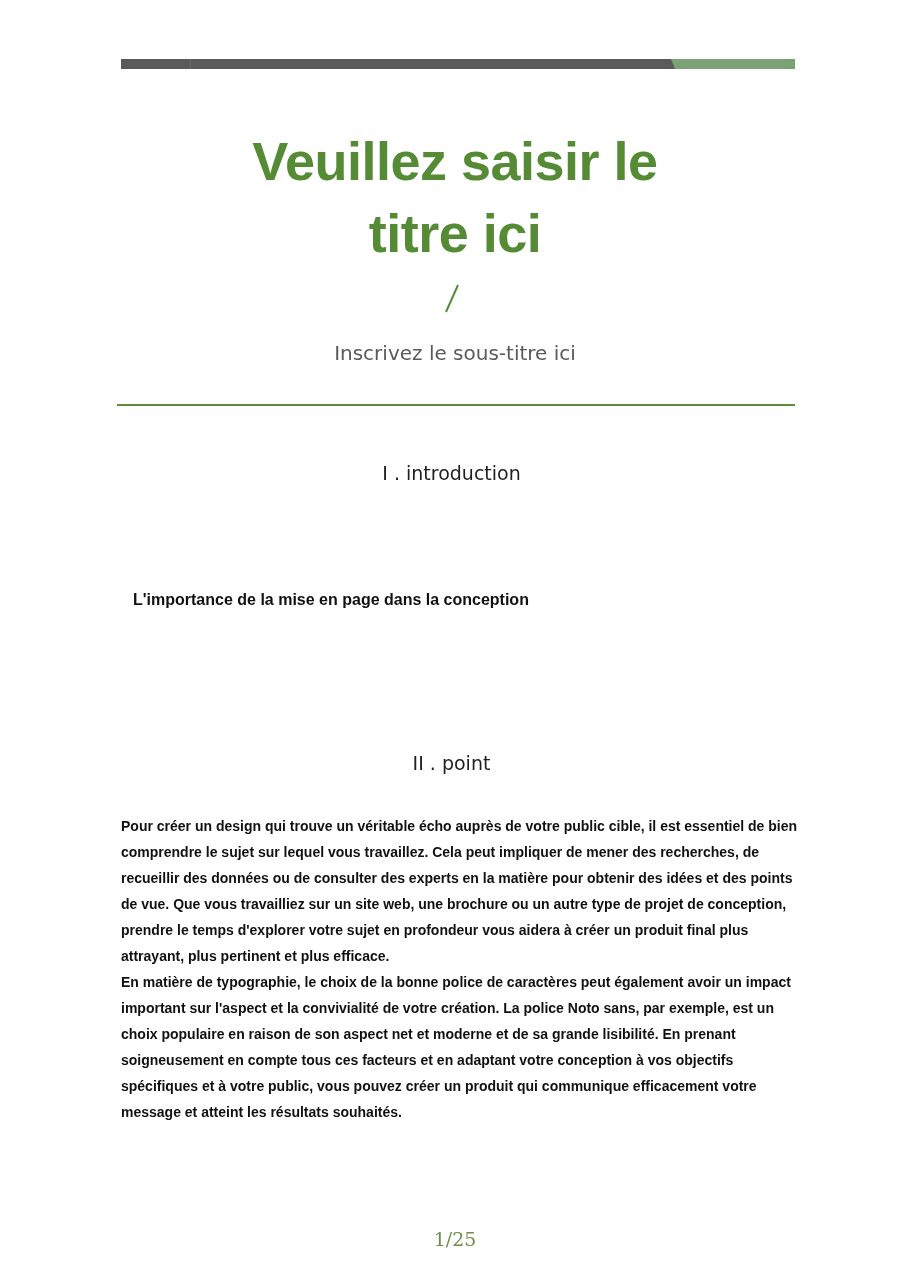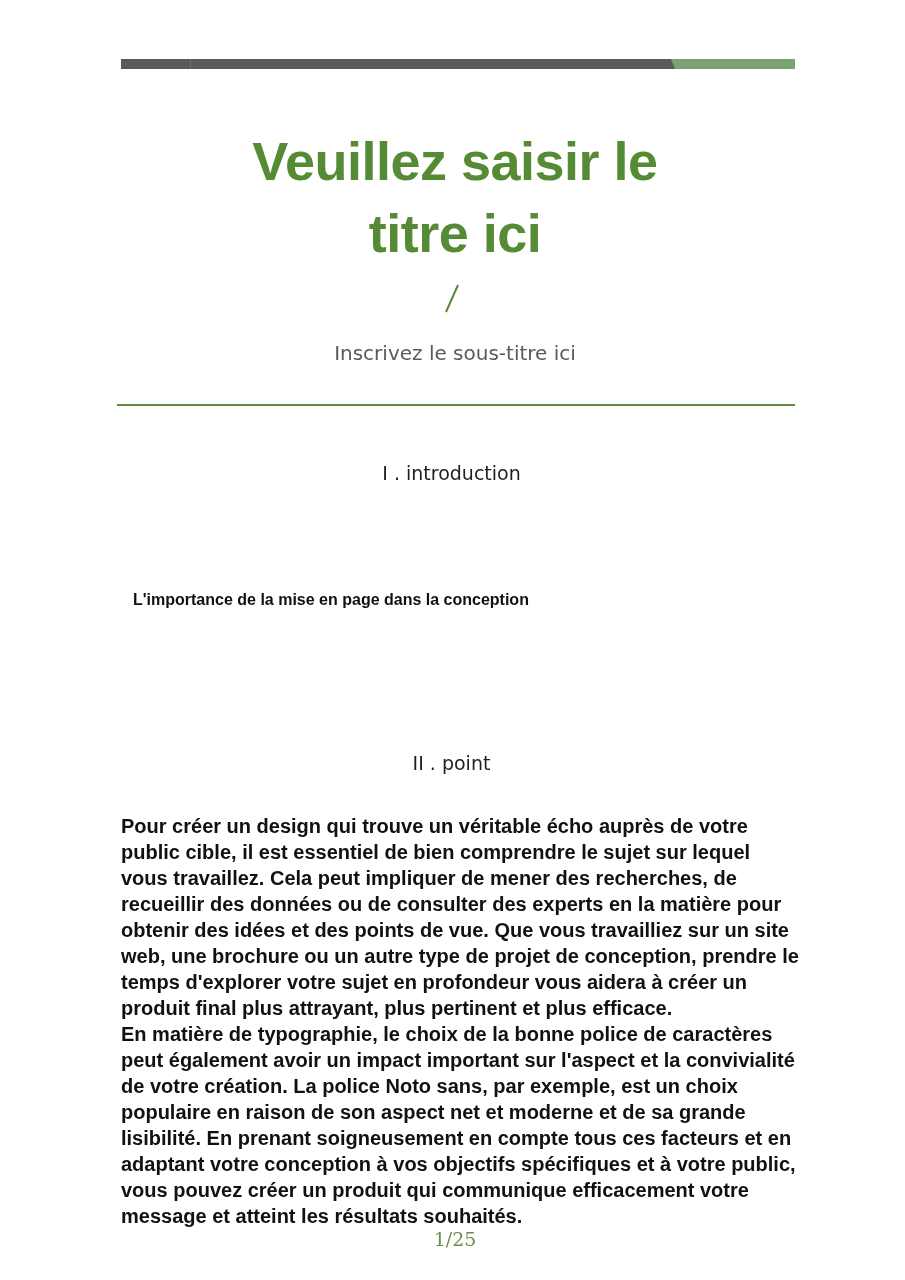--- a/index.html
+++ b/index.html
@@ -14,21 +14,21 @@
   .slash svg { display: inline-block; }
   .subtitle { position: absolute; left: 0; top: 338px; width: 910px; text-align: center; color: #5a5a5a; font-family: "DejaVu Sans", sans-serif; font-size: 20px; line-height: 30px; font-weight: normal; }
   .rule { position: absolute; left: 117px; top: 404px; width: 678px; height: 2px; background: #5e8b3d; }
 
   .section-heading { position: absolute; left: 0; width: 903px; text-align: center; color: #1f1f1f; font-family: "DejaVu Sans", sans-serif; font-size: 19px; line-height: 28px; }
   .sec1 { top: 459px; }
   .sec2 { top: 749px; text-align: center; }
 
   .subheading { position: absolute; left: 121px; top: 589px; color: #111111; font-weight: bold; font-size: 16px; line-height: 22px; margin-left: 12px; }
 
-  .body-text { position: absolute; left: 121px; top: 813px; width: 680px; color: #111111; font-weight: bold; font-size: 20px; line-height: 26px; }
+  .body-text { position: absolute; left: 121px; top: 813px; width: 680px; color: #111111; font-weight: bold; font-size: 14px; line-height: 26px; }
   .body-text p { margin: 0; }
 
   .page-number { position: absolute; left: 0; top: 1226px; width: 910px; text-align: center; color: #6a8f4a; font-family: "DejaVu Serif", serif; font-size: 19px; line-height: 26px; }
 </style>
 </head>
 <body>
 
 <div class="top-bar">
   <div class="seg-left"></div>
   <div class="seg-green"></div>

